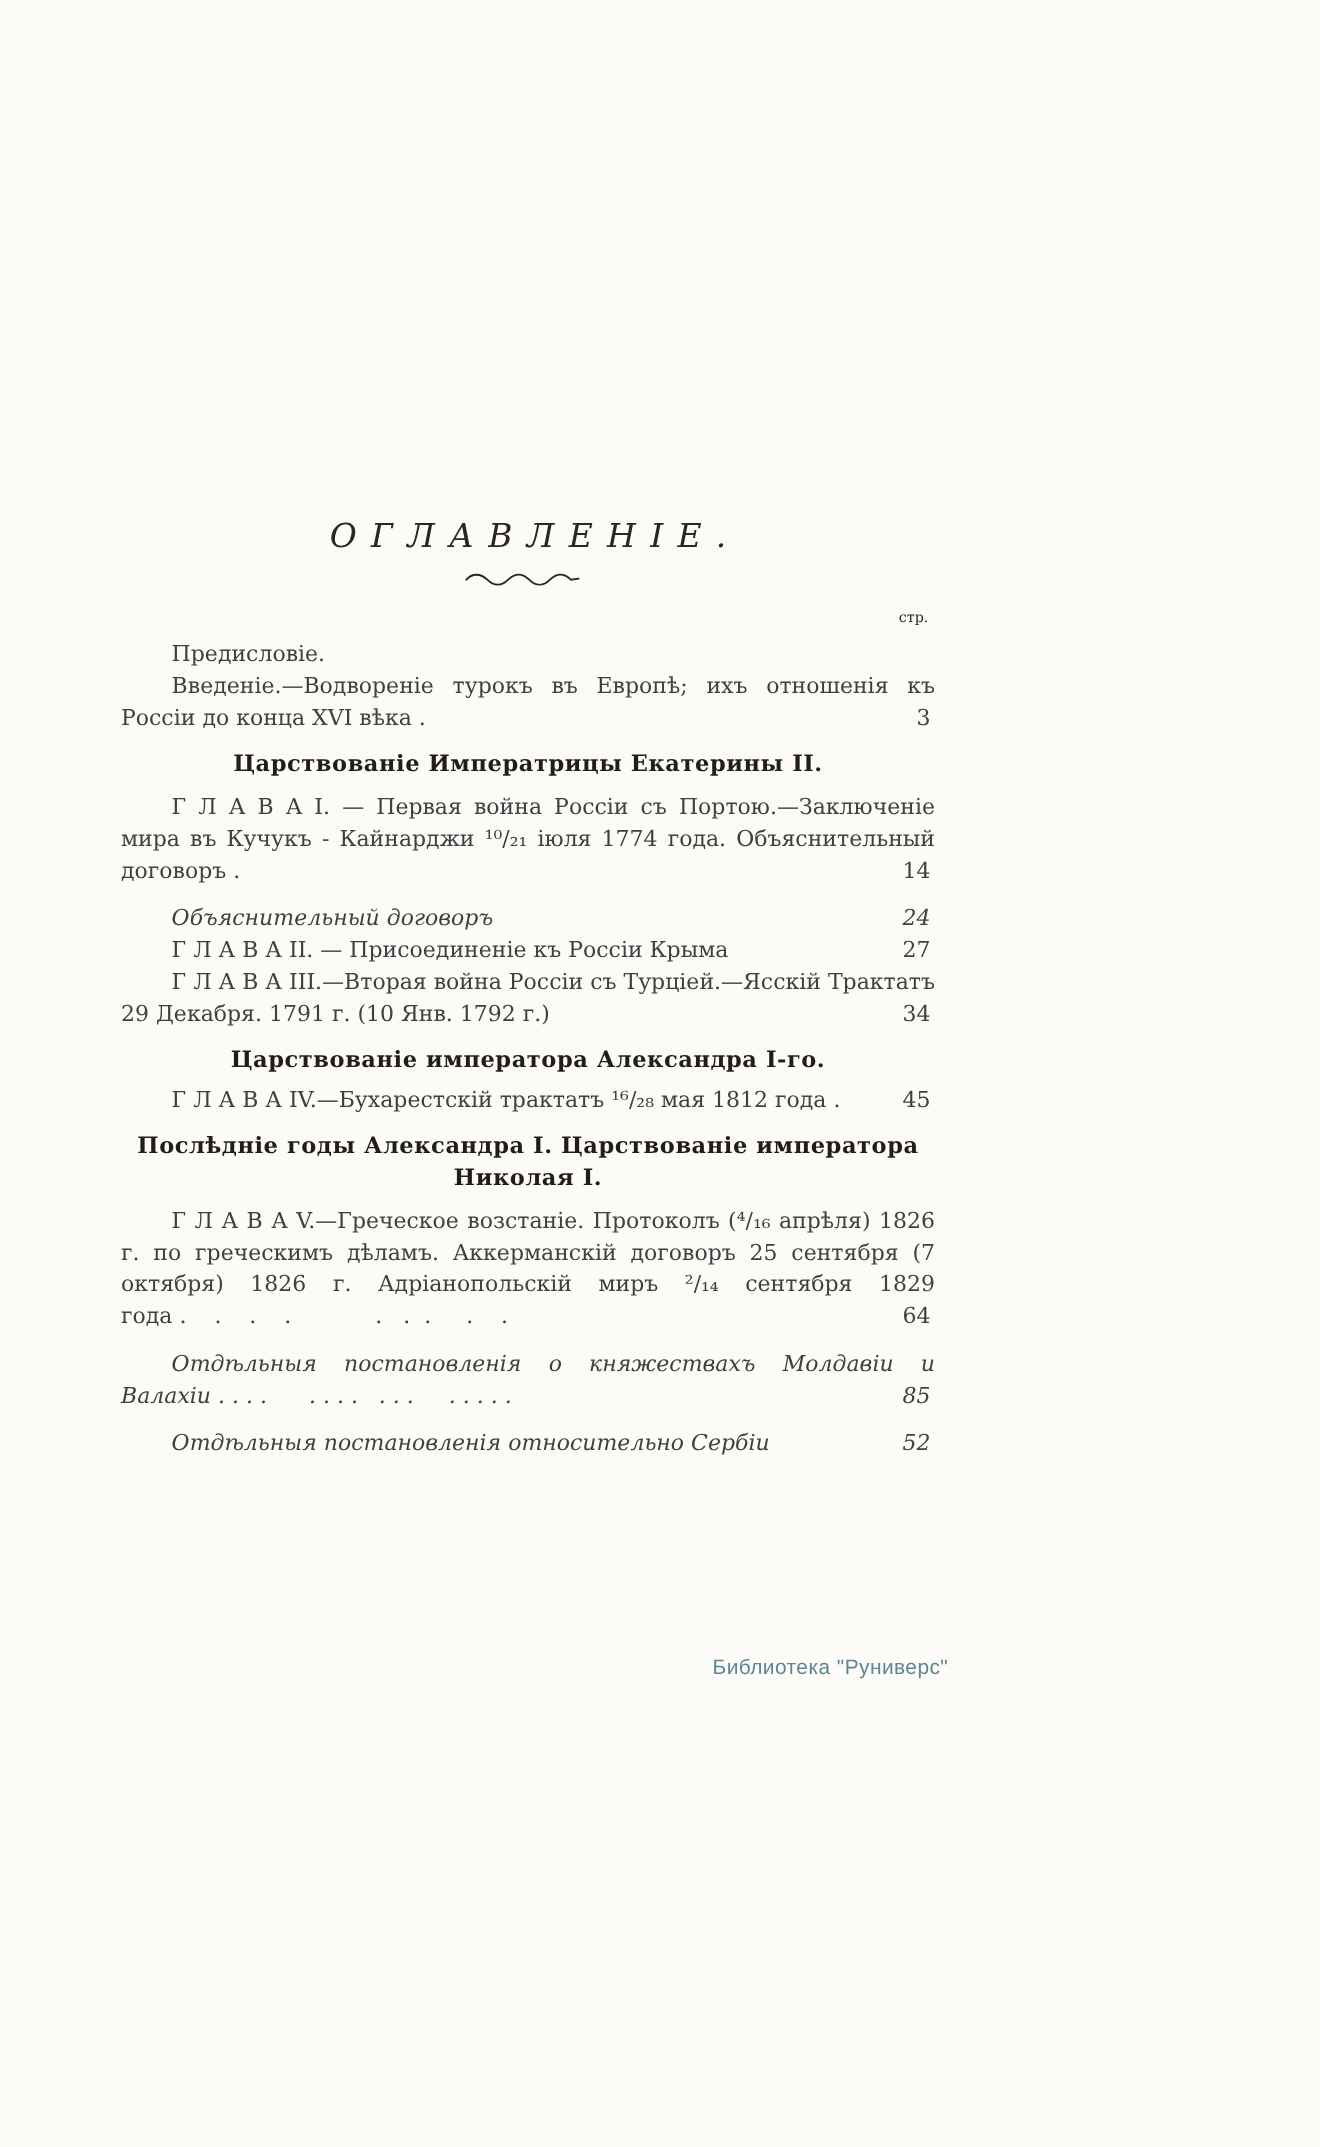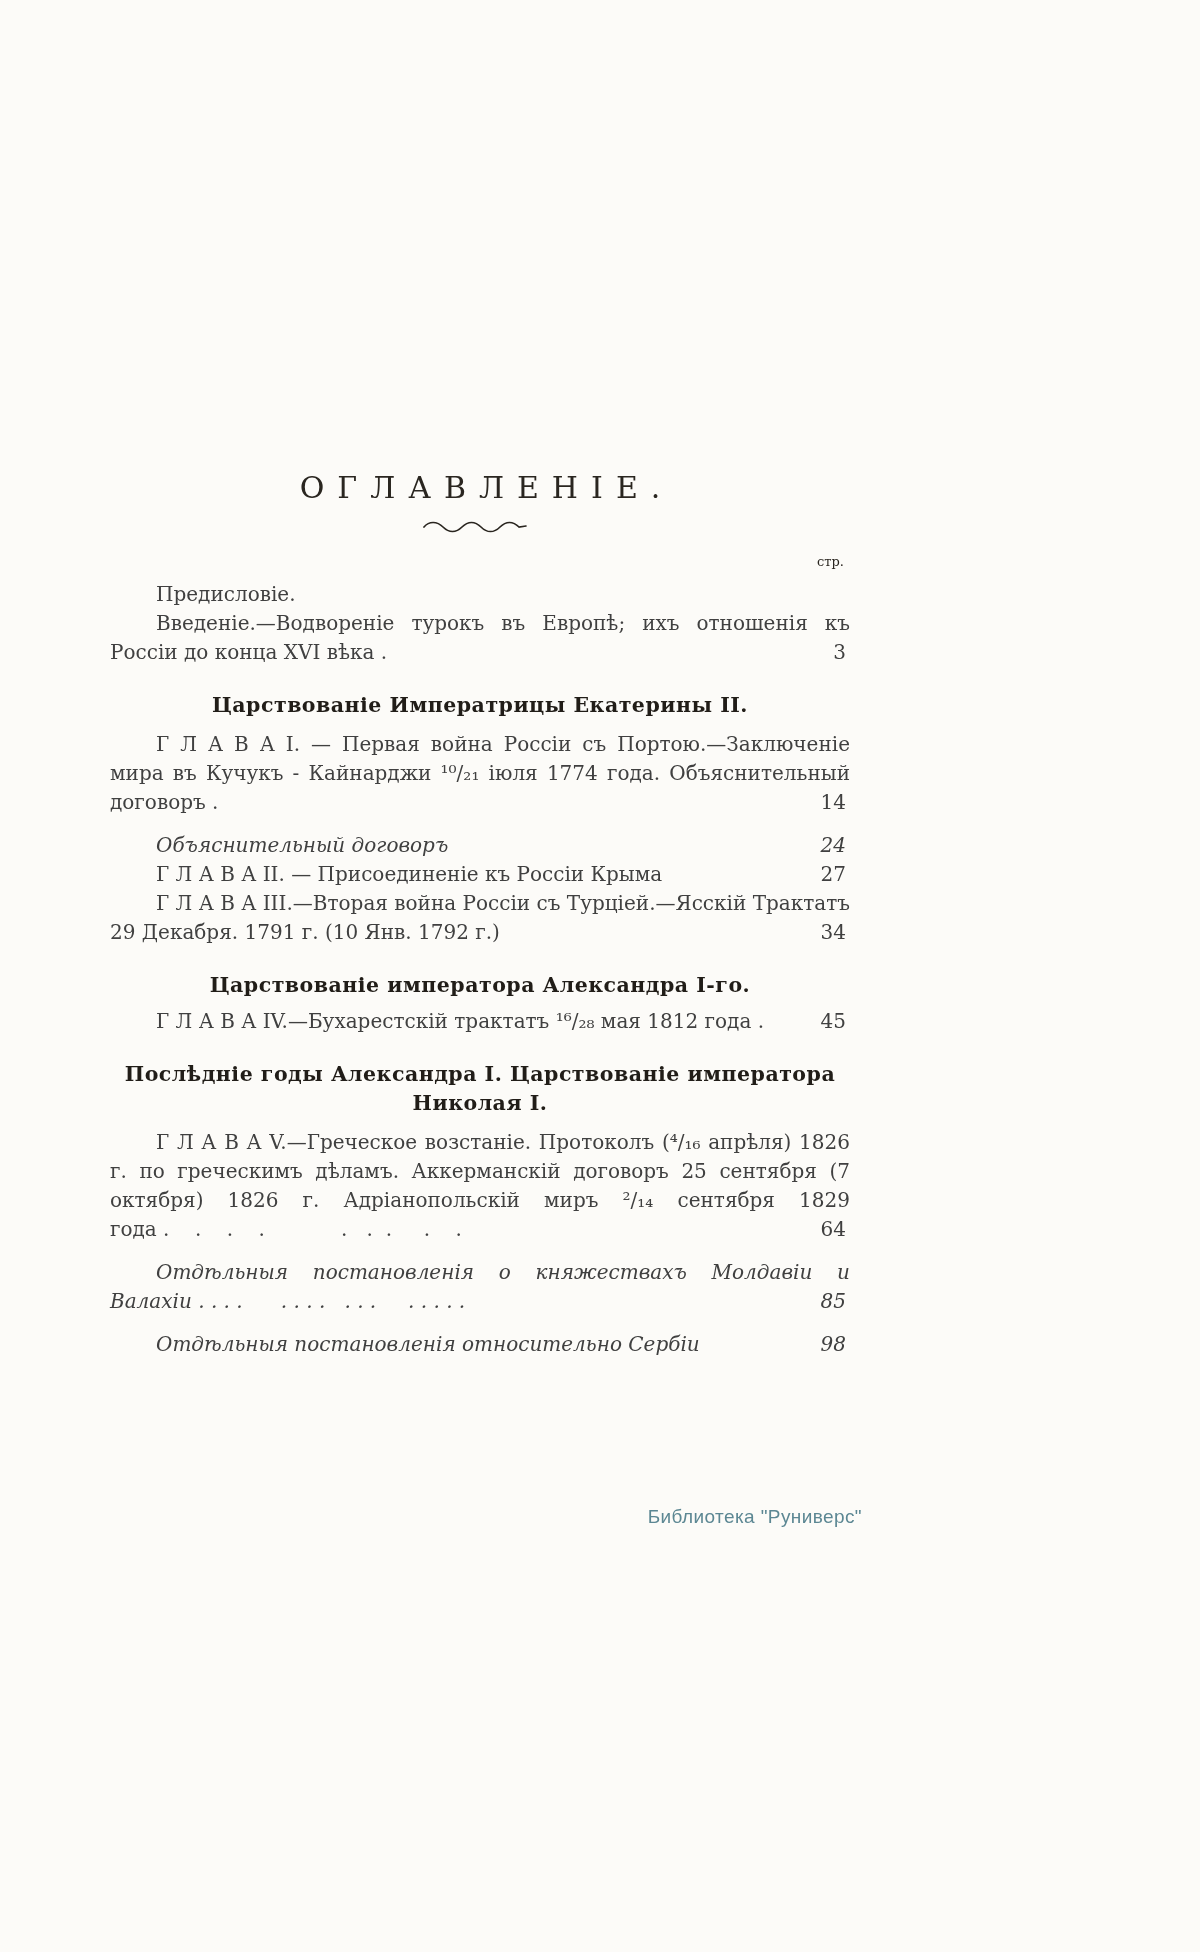--- a/index.html
+++ b/index.html
@@ -25,20 +25,21 @@
   }
 
   .title {
     font-size: 30px;
     font-weight: 400;
     letter-spacing: 13px;
     text-align: center;
     color: #2a2620;
     padding-left: 13px; 
     line-height: 40px;
+    font-style: italic;
   }
 
   .ornament {
     text-align: center;
     margin-top: 10px;
     height: 18px;
     line-height: 14px;
   }
 
   .col-header {
@@ -69,21 +70,21 @@
     text-indent: 0;
     font-size: 20px;
   }
 
   .heading {
     font-weight: bold;
     text-align: center;
     font-size: 20.5px;
     line-height: 29px;
     letter-spacing: 0.5px;
-    margin: 24px 0 10px 0;
+    margin: 13px 0 10px 0;
     color: #211d18;
   }
 
   .mt   { }
   .mt-sm{ margin-top: 14px; font-style: italic; }
   .mt-xs{ margin-top: 6px; }
   .hd-tight { margin-bottom: 7px; }
 
   .watermark {
     position: absolute;
@@ -158,21 +159,21 @@
       <p class="entry">
         <span class="etext">Г Л А В А V.—Греческое возстаніе. Протоколъ (⁴/₁₆ апрѣля) 1826 г. по греческимъ дѣламъ. Аккерманскій договоръ 25 сентября (7 октября) 1826 г. Адріанопольскій миръ ²/₁₄ сентября 1829 года&nbsp;.&nbsp;&nbsp;&nbsp;&nbsp;.&nbsp;&nbsp;&nbsp;&nbsp;.&nbsp;&nbsp;&nbsp;&nbsp;.&nbsp;&nbsp;&nbsp;&nbsp;&nbsp;&nbsp;&nbsp;&nbsp;&nbsp;&nbsp;&nbsp;&nbsp;.&nbsp;&nbsp;&nbsp;.&nbsp;&nbsp;.&nbsp;&nbsp;&nbsp;&nbsp;&nbsp;.&nbsp;&nbsp;&nbsp;&nbsp;.</span>
         <span class="pnum">64</span>
       </p>
       <p class="entry mt-sm">
         <span class="etext">Отдѣльныя постановленія о княжествахъ Молдавіи и Валахіи&nbsp;.&nbsp;.&nbsp;.&nbsp;.&nbsp;&nbsp;&nbsp;&nbsp;&nbsp;&nbsp;.&nbsp;.&nbsp;.&nbsp;.&nbsp;&nbsp;&nbsp;.&nbsp;.&nbsp;.&nbsp;&nbsp;&nbsp;&nbsp;&nbsp;.&nbsp;.&nbsp;.&nbsp;.&nbsp;.</span>
         <span class="pnum">85</span>
       </p>
       <p class="entry mt-sm">
         <span class="etext">Отдѣльныя постановленія относительно Сербіи</span>
-        <span class="pnum">98</span>
+        <span class="pnum">52</span>
       </p>
     </section>
 
   </main>
 
   <div class="watermark">Библиотека "Руниверс"</div>
 
 </div>
 
 </body></html>

